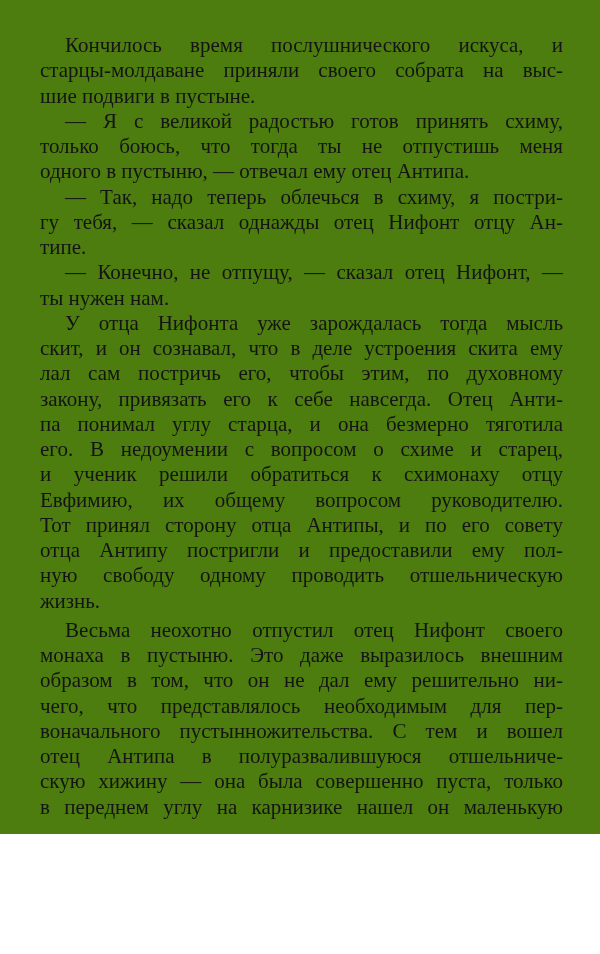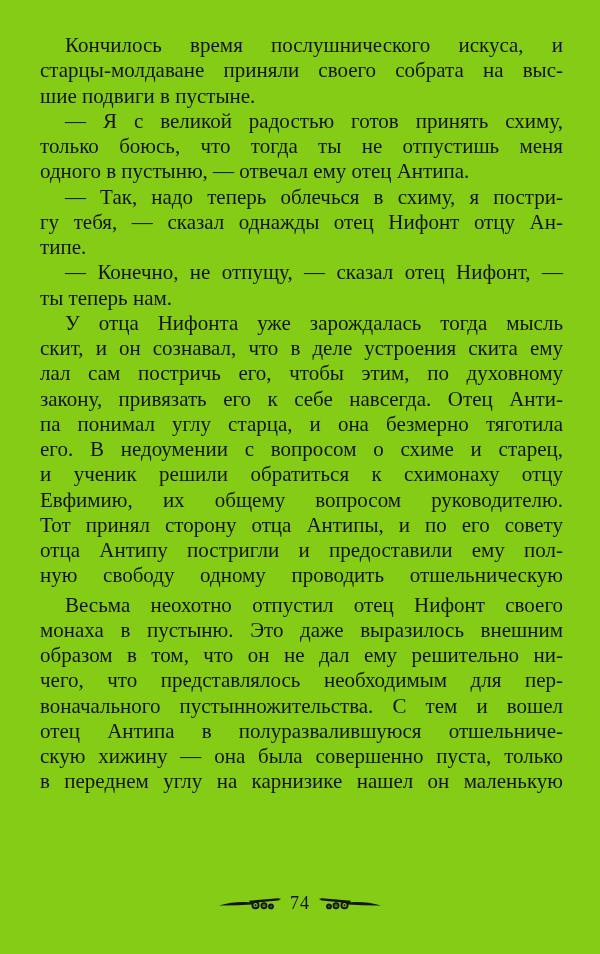--- a/index.html
+++ b/index.html
@@ -3,22 +3,22 @@
 <meta charset="utf-8">
 <style>
   html, body {
     margin: 0;
     padding: 0;
     background: #ffffff;
   }
   .page {
     position: relative;
     width: 600px;
-    height: 954px;
-    background: #84cc16;
+    height: 834px;
+    background: #4d7c0f;
     color: #141414;
     font-family: "Liberation Serif", "DejaVu Serif", serif;
     overflow: hidden;
   }
   .text-block {
     position: absolute;
     left: 40px;
     right: 37px;
     top: 33px;
     font-size: 21px;
@@ -74,34 +74,35 @@
         <div class="line">только боюсь, что тогда ты не отпустишь меня</div>
         <div class="line lastline">одного в пустыню, — отвечал ему отец Антипа.</div>
       </div>
       <div class="paragraph">
         <div class="line firstline">— Так, надо теперь облечься в схиму, я постри-</div>
         <div class="line">гу тебя, — сказал однажды отец Нифонт отцу Ан-</div>
         <div class="line lastline">типе.</div>
       </div>
       <div class="paragraph">
         <div class="line firstline">— Конечно, не отпущу, — сказал отец Нифонт, —</div>
-        <div class="line lastline">ты теперь нам.</div>
+        <div class="line lastline">ты нужен нам.</div>
       </div>
       <div class="paragraph">
         <div class="line firstline">У отца Нифонта уже зарождалась тогда мысль</div>
         <div class="line">скит, и он сознавал, что в деле устроения скита ему</div>
         <div class="line">лал сам постричь его, чтобы этим, по духовному</div>
         <div class="line">закону, привязать его к себе навсегда. Отец Анти-</div>
         <div class="line">па понимал углу старца, и она безмерно тяготила</div>
         <div class="line">его. В недоумении с вопросом о схиме и старец,</div>
         <div class="line">и ученик решили обратиться к схимонаху отцу</div>
         <div class="line">Евфимию, их общему вопросом руководителю.</div>
         <div class="line">Тот принял сторону отца Антипы, и по его совету</div>
         <div class="line">отца Антипу постригли и предоставили ему пол-</div>
         <div class="line">ную свободу одному проводить отшельническую</div>
+        <div class="line lastline">жизнь.</div>
       </div>
       <div class="paragraph spaced">
         <div class="line firstline">Весьма неохотно отпустил отец Нифонт своего</div>
         <div class="line">монаха в пустыню. Это даже выразилось внешним</div>
         <div class="line">образом в том, что он не дал ему решительно ни-</div>
         <div class="line">чего, что представлялось необходимым для пер-</div>
         <div class="line">воначального пустынножительства. С тем и вошел</div>
         <div class="line">отец Антипа в полуразвалившуюся отшельниче-</div>
         <div class="line">скую хижину — она была совершенно пуста, только</div>
         <div class="line">в переднем углу на карнизике нашел он маленькую</div>

